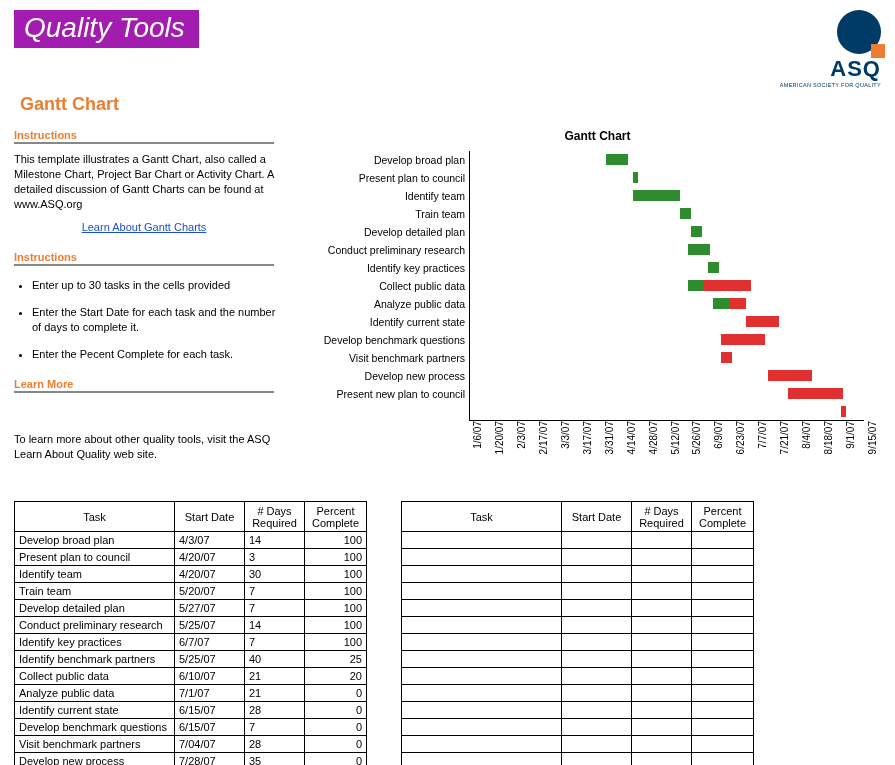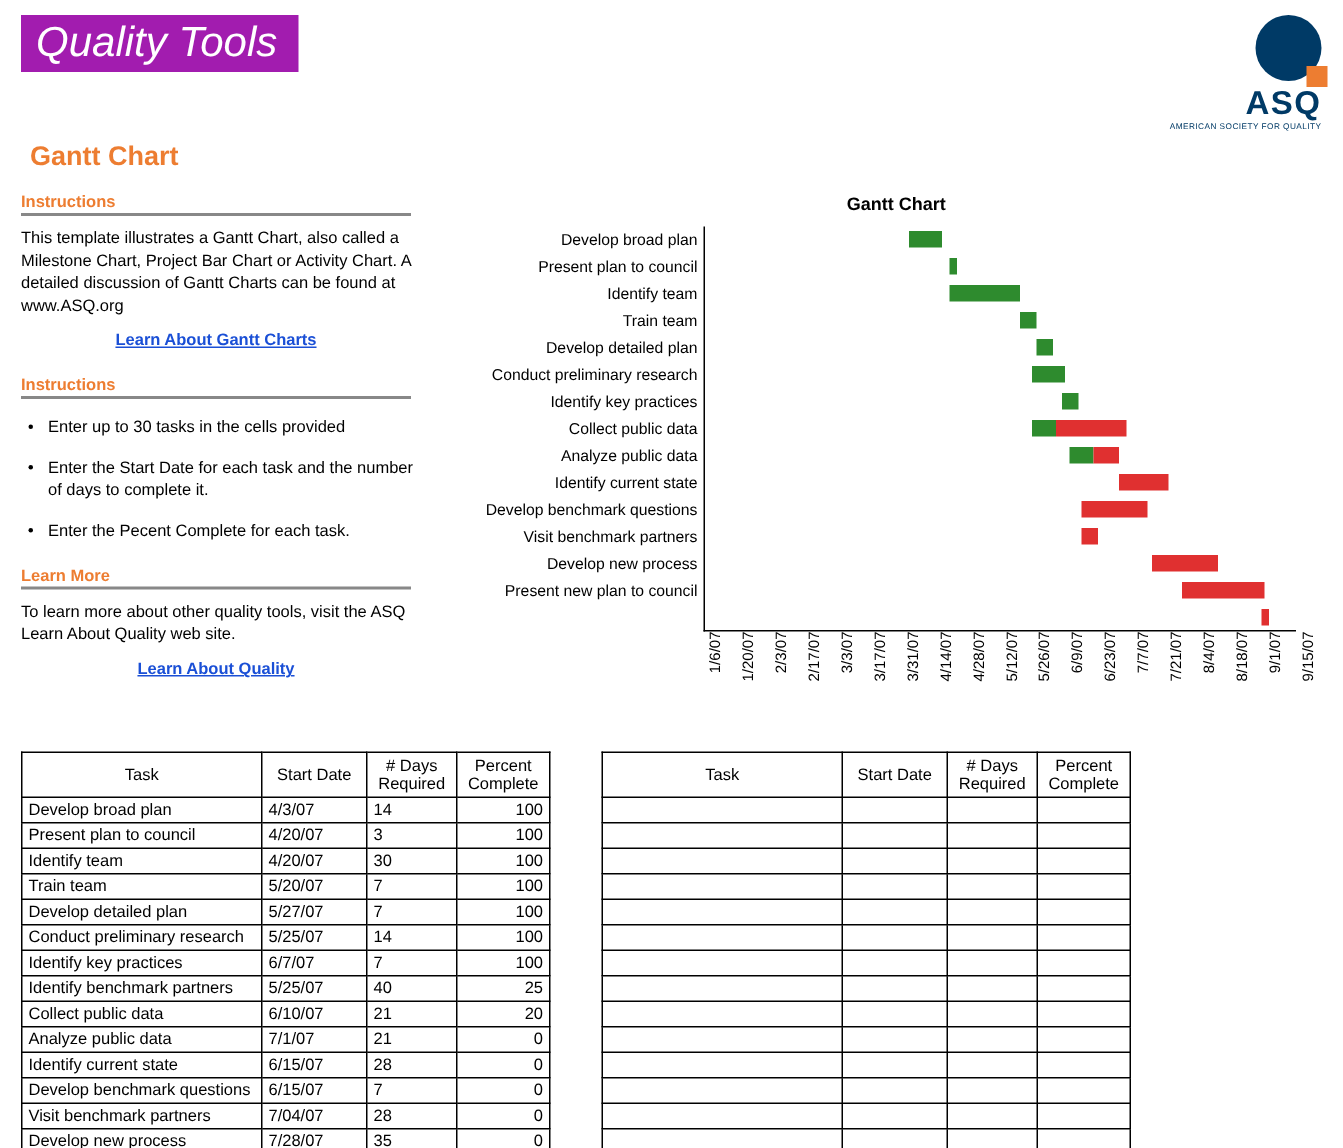--- a/index.html
+++ b/index.html
@@ -39,24 +39,24 @@
     font-size:18px; margin:6px 0 10px 6px;
   }
   .columns { display:flex; align-items:flex-start; }
   .left-col { width: 300px; padding-right: 12px; }
   .section-head {
     color:#ed7d31; font-weight:bold; font-size:11px;
     border-bottom:2px solid #888; padding-bottom:1px; margin:4px 0 8px 0;
     display:inline-block; width: 260px;
   }
   .desc-text { line-height:1.35; width:260px; }
-  .link { color:#1a4fd6; text-decoration:underline; cursor:pointer; display:block; text-align:center; margin:10px 0 14px; width:260px;font-weight:bold;}
+  .link { color:#1a4fd6; text-decoration:underline; cursor:pointer; display:block; text-align:center; margin:10px 0 14px; width:260px;}
   ul.instr { margin:4px 0 12px 0; padding-left:18px; width:270px;}
   ul.instr li { margin-bottom:12px; line-height:1.35;}
-  .learn-text { width:260px; line-height:1.35; }
+  .learn-text { width:260px; line-height:1.35;margin-top:31px; }
   .chart-col { flex:1; }
   .chart-title { text-align:center; font-weight:bold; font-size:12px; margin:4px 0 8px 0;}
   .gantt { display:flex; }
   .gantt-labels { width:155px; }
   .gantt-labels div { height:18px; line-height:18px; text-align:right; font-size:10.5px; padding-right:4px; white-space:nowrap;}
   .gantt-plot { position:relative; flex:1; }
   .gantt-area { position:relative; height:270px; border-left:1px solid #000; border-bottom:1px solid #000; overflow:hidden;}
   .gbar { position:absolute; height:11px; }
   .g-done { background:#2e8b2e; }
   .g-todo { background:#e03030; }
@@ -98,21 +98,20 @@
 
     <div class="section-head">Instructions</div>
     <ul class="instr">
       <li>Enter up to 30 tasks in the cells provided</li>
       <li>Enter the Start Date for each task and the number of days to complete it.</li>
       <li>Enter the Pecent Complete for each task.</li>
     </ul>
 
     <div class="section-head">Learn More</div>
     <div class="learn-text">To learn more about other quality tools, visit the ASQ Learn About Quality web site.</div>
-    <a class="link">Learn About Quality</a>
   </div>
 
   <div class="chart-col">
     <div class="chart-title">Gantt Chart</div>
     <div class="gantt">
       <div class="gantt-labels" id="gantt-labels">
           <div>Develop broad plan</div>
           <div>Present plan to council</div>
           <div>Identify team</div>
           <div>Train team</div>

